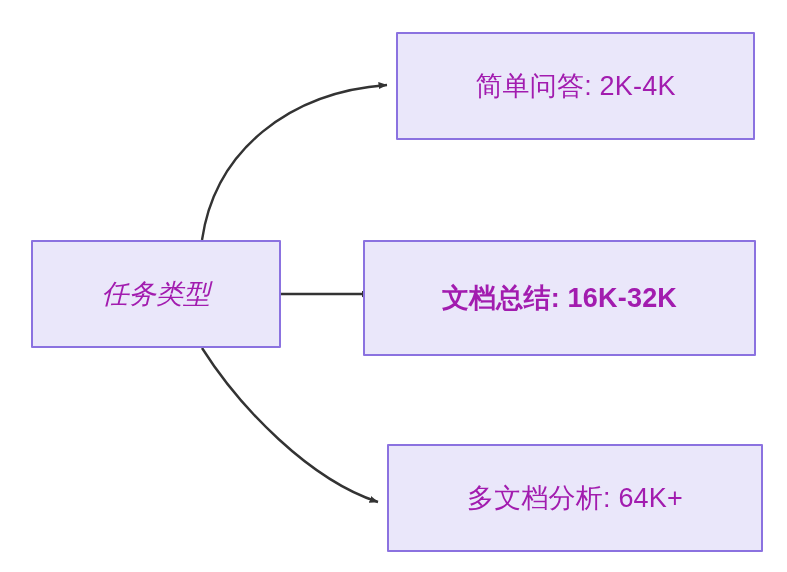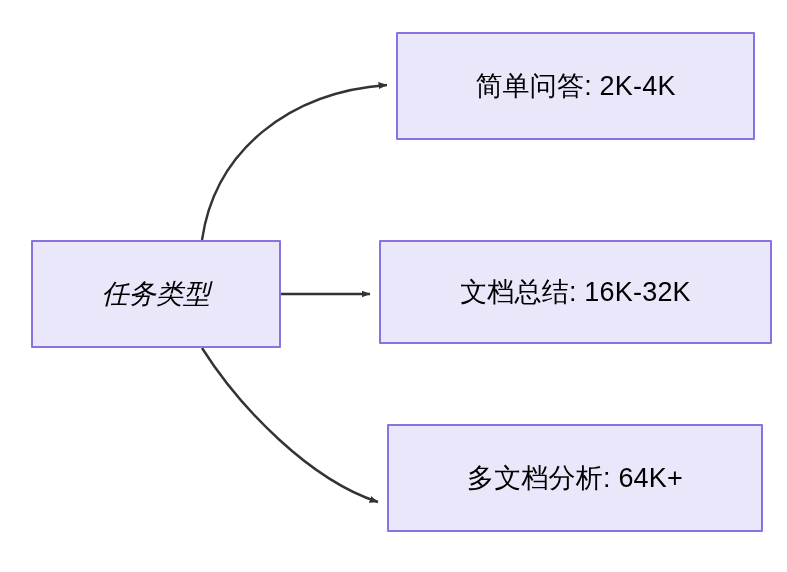--- a/index.html
+++ b/index.html
@@ -30,31 +30,31 @@
     position: absolute;
     box-sizing: border-box;
     background: #eae7fa;
     border: 2px solid #8b72e0;
     border-radius: 1px;
     display: flex;
     align-items: center;
     justify-content: center;
   }
   .node-label {
-    color: #000000;
+    color: #a21caf;
     font-size: 27px;
     line-height: 1.2;
     letter-spacing: 0.2px;
     white-space: nowrap;
   }
   
   #node-task-type     { left: 31px;  top: 240px; width: 250px; height: 108px; font-style: italic; }
   #node-simple-qa     { left: 396px; top: 32px;  width: 359px; height: 108px; }
-  #node-doc-summary   { left: 379px; top: 240px; width: 393px; height: 104px; }
-  #node-multi-doc     { left: 387px; top: 424px; width: 376px; height: 108px; }
+  #node-doc-summary   { left: 363px; top: 240px; width: 393px; height: 116px; font-weight: bold; }
+  #node-multi-doc     { left: 387px; top: 444px; width: 376px; height: 108px; }
 </style>
 </head>
 <body>
 
 <div id="diagram-canvas">
 
   <svg id="edge-layer" viewBox="0 0 787 572" width="787" height="572" xmlns="http://www.w3.org/2000/svg">
     <defs>
       <marker id="arrowhead" markerWidth="9" markerHeight="7" refX="8.5" refY="3.5" orient="auto" markerUnits="userSpaceOnUse">
         <polygon points="0 0, 9 3.5, 0 7" fill="#333333"></polygon>

